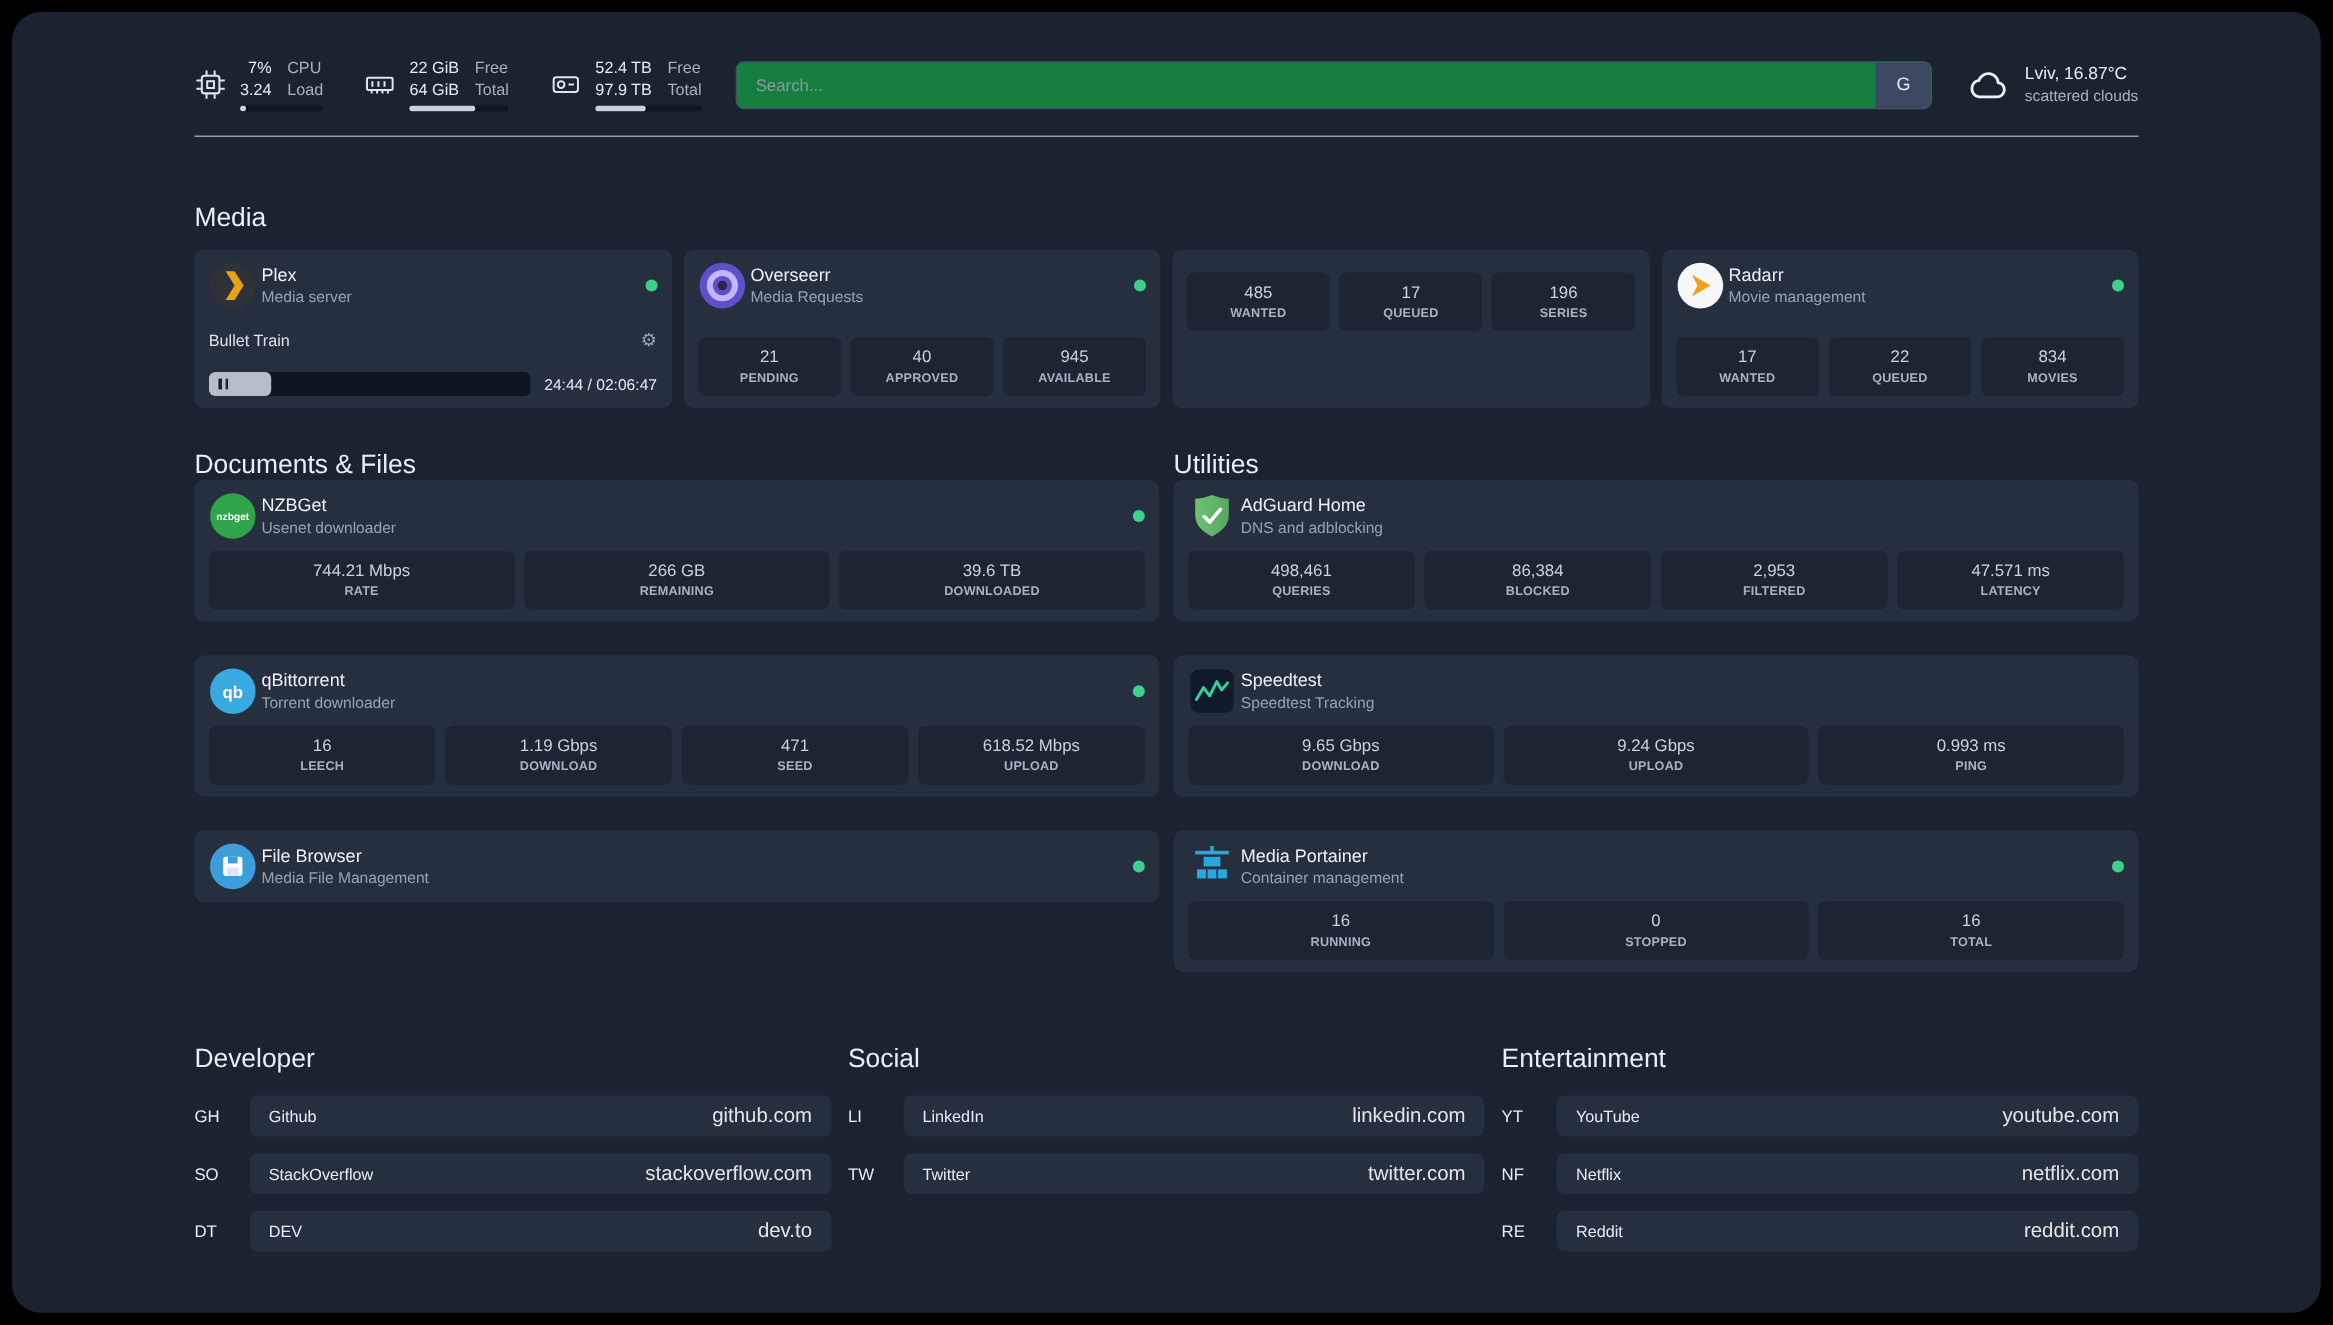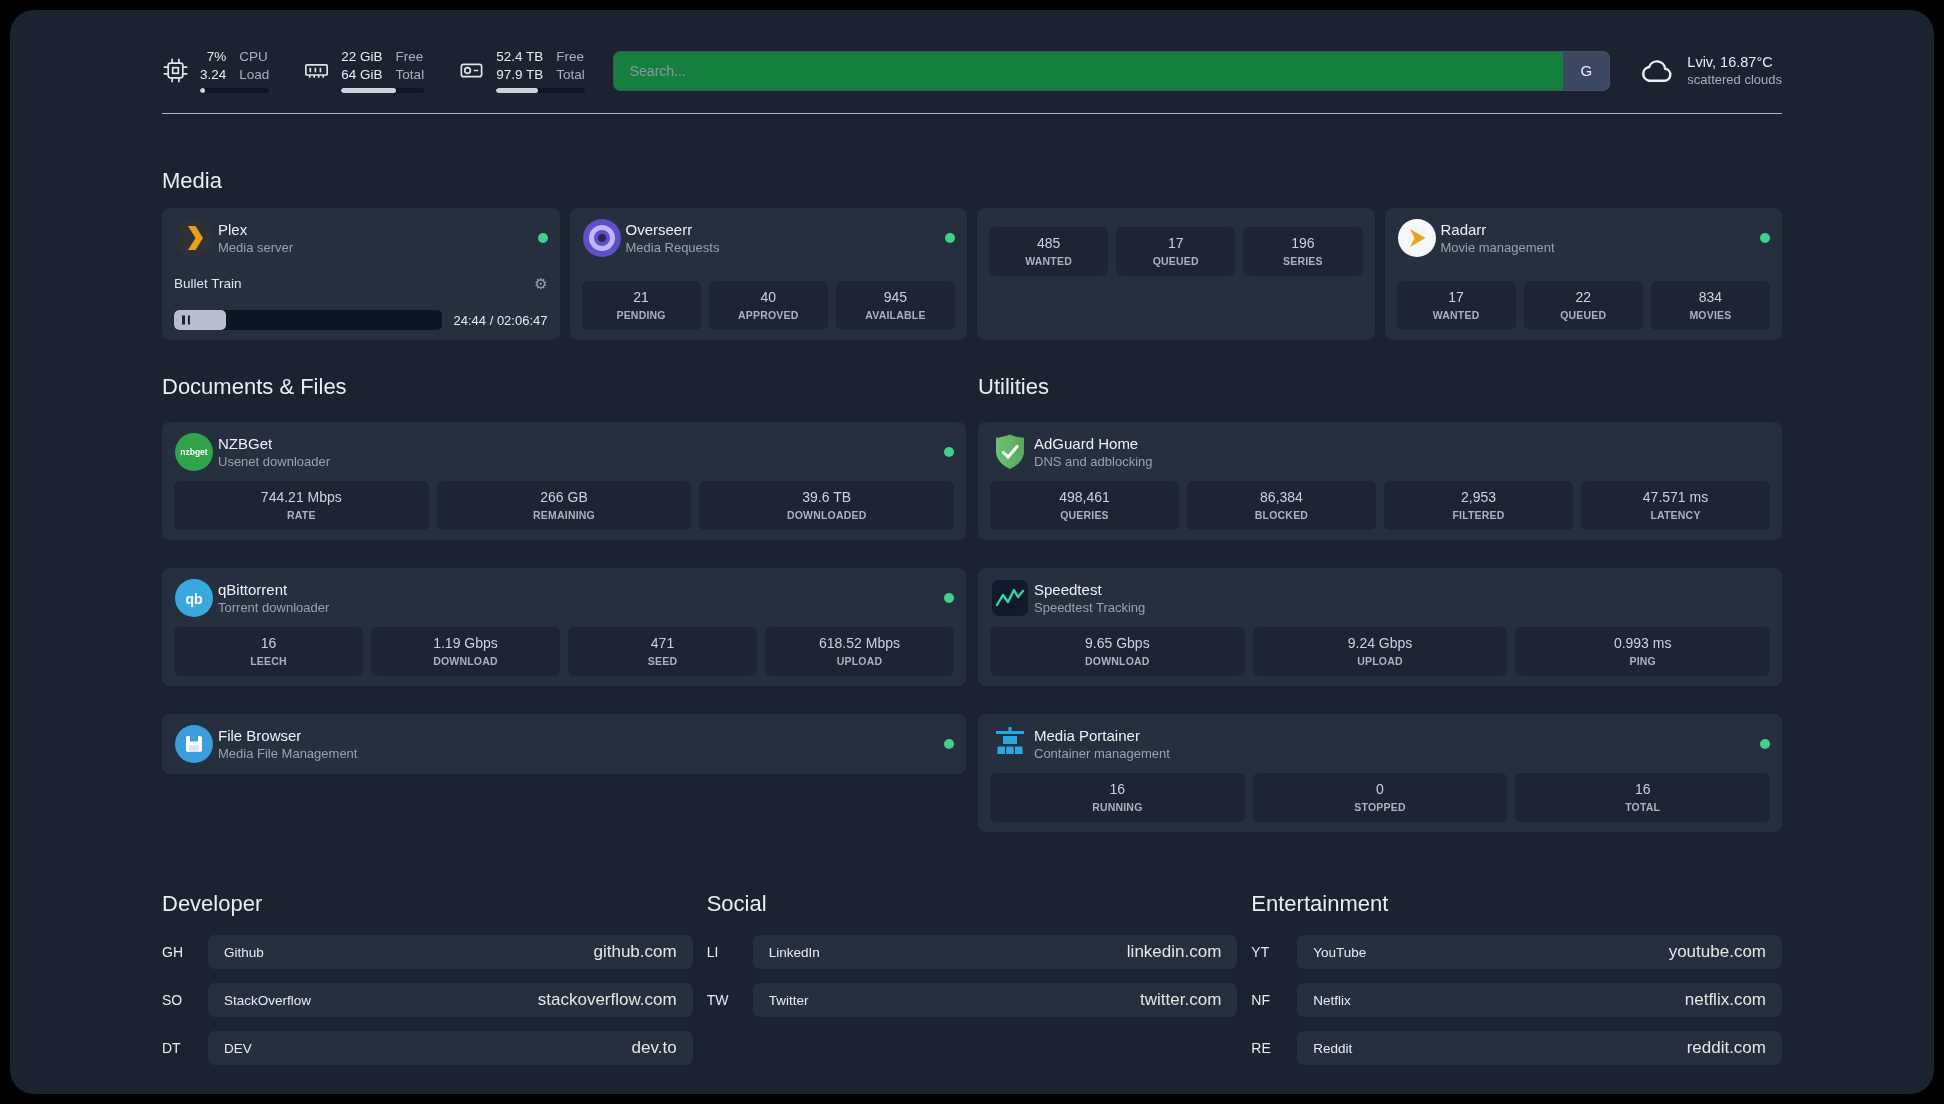--- a/index.html
+++ b/index.html
@@ -56,21 +56,21 @@
   .gear { font-size:15px; color:#97a1b2; cursor:pointer; line-height:1; }
   .player { display:flex; align-items:center; margin-top:6px; }
   .player-track { position:relative; flex:1; height:20px; border-radius:5px; background:#0d1422; overflow:hidden; cursor:pointer; }
   .player-fill { position:absolute; left:0; top:0; bottom:0; background:#b7bec9; border-radius:5px; }
   .pause-icon { position:absolute; left:8px; top:50%; transform:translateY(-50%); display:flex; gap:3px; }
   .pause-icon i { display:block; width:2.5px; height:9px; background:#1b2331; }
   .np-time { font-size:13px; color:#e8ecf2; margin-left:12px; white-space:nowrap; }
 
   
   .two-col { margin-top:34px; display:grid; grid-template-columns:1fr 1fr; gap:12px; align-items:start; }
-  .col .section-title { margin-bottom:22px; }
+  .col .section-title { margin-bottom:0; }
   .col .card { margin-bottom:28px; }
   .col .card:last-child { margin-bottom:0; }
   .card.header-only { padding:10px 12px; }
 
   
   .bookmarks { margin-top:59px; display:grid; grid-template-columns:repeat(3,1fr); gap:14px; }
   .bm-group .section-title { margin-bottom:18px; }
   .bm-row { display:flex; align-items:center; margin-bottom:14px; }
   .bm-abbr { width:46px; font-size:14px; color:#e8ecf2; flex:none; }
   .bm-bar { flex:1; height:34px; background:#262f3e; border-radius:7px; display:flex; align-items:center; justify-content:space-between; padding:0 16px; cursor:pointer; text-decoration:none; }

